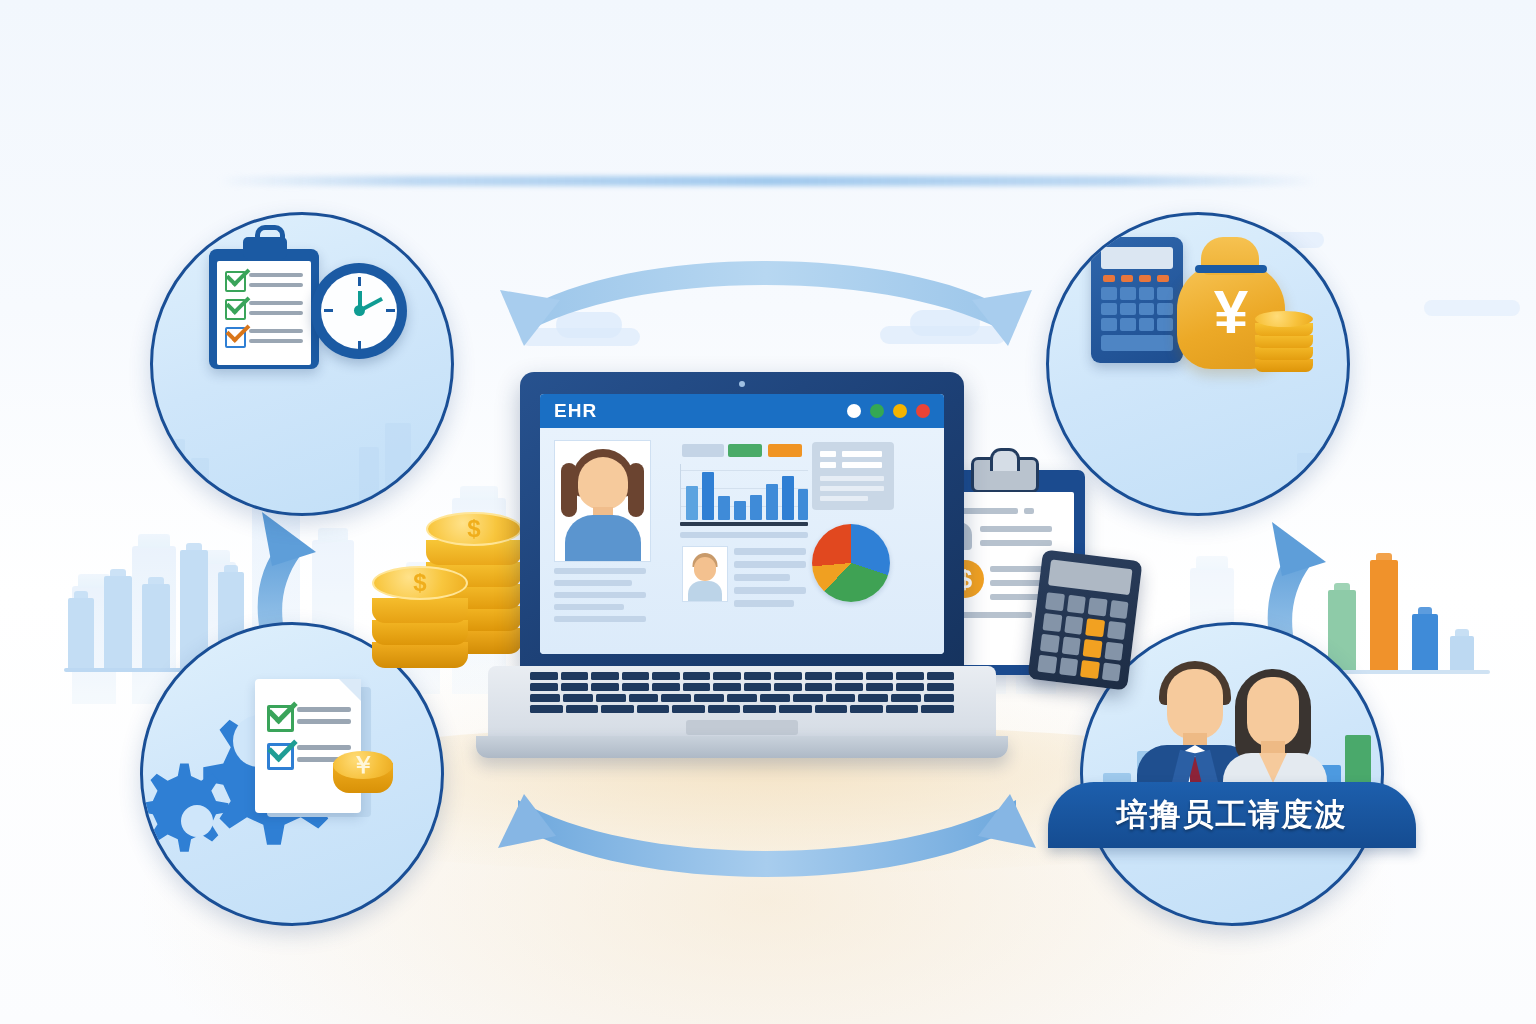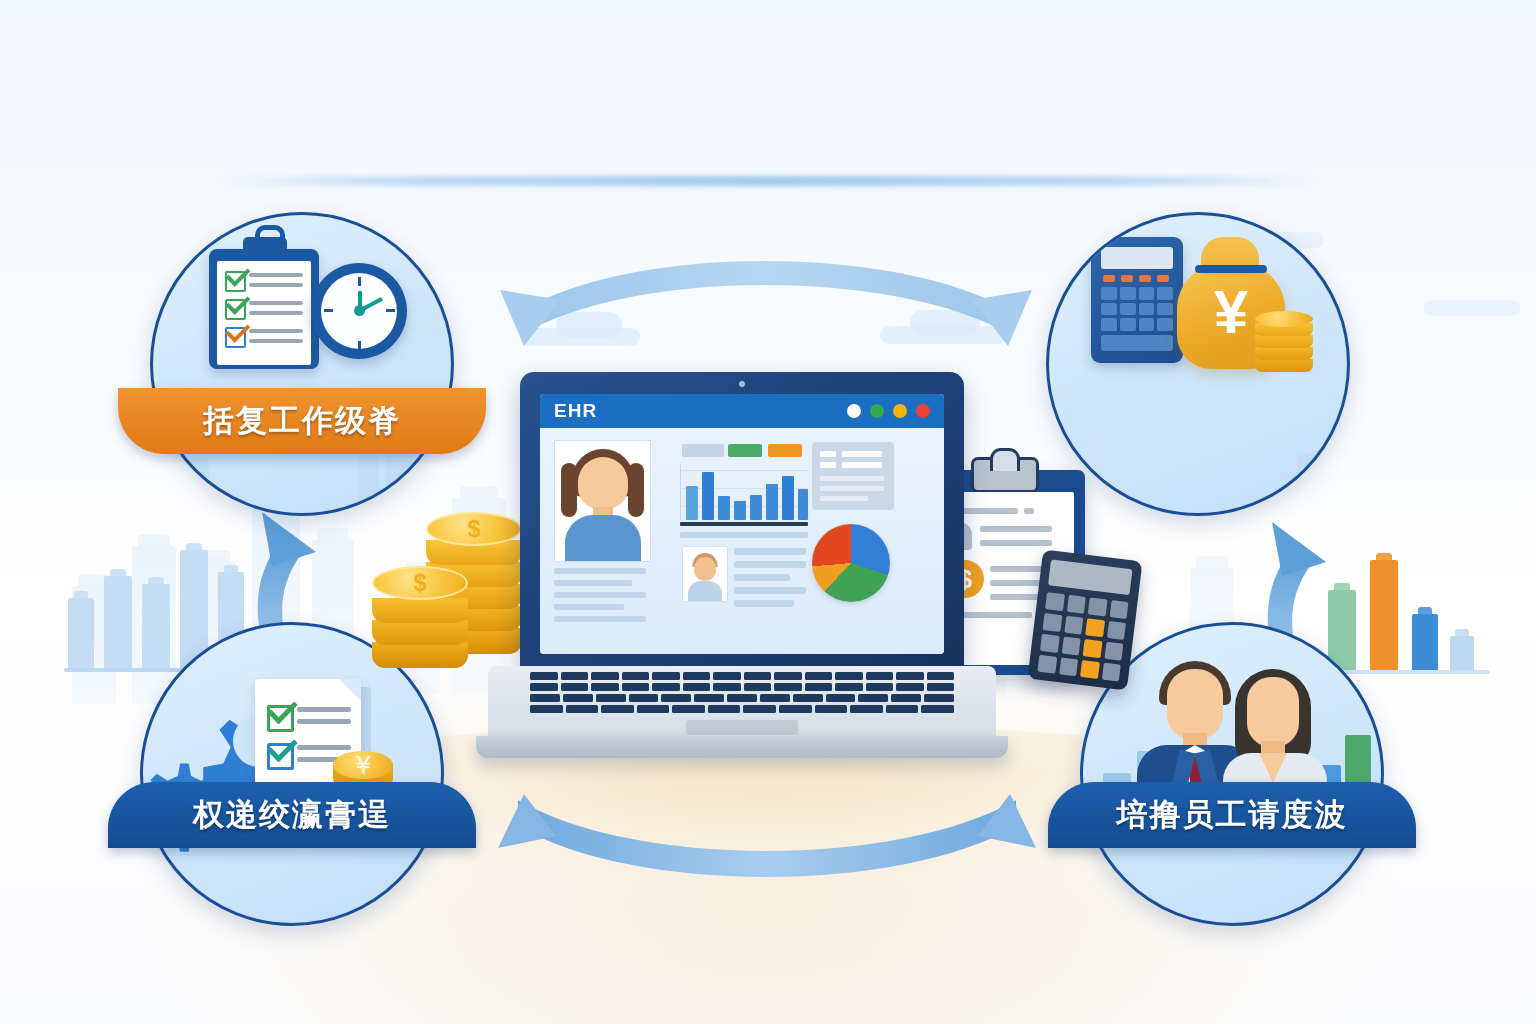--- a/index.html
+++ b/index.html
@@ -249,25 +249,20 @@
       <div style="position:absolute;left:158px;top:48px;width:96px;height:96px;border-radius:50%;background:#1b5aa3;box-shadow:0 5px 12px rgba(20,50,100,.25);"></div>
       <div style="position:absolute;left:168px;top:58px;width:76px;height:76px;border-radius:50%;background:#fdfeff;"></div>
       <div style="position:absolute;left:205px;top:62px;width:3px;height:9px;background:#1b5aa3;"></div>
       <div style="position:absolute;left:205px;top:126px;width:3px;height:8px;background:#1b5aa3;"></div>
       <div style="position:absolute;left:171px;top:94px;width:9px;height:3px;background:#1b5aa3;"></div>
       <div style="position:absolute;left:233px;top:94px;width:9px;height:3px;background:#1b5aa3;"></div>
       <div style="position:absolute;left:205px;top:76px;width:3.5px;height:22px;background:#0f9c93;transform-origin:bottom center;"></div>
       <div style="position:absolute;left:206px;top:94px;width:26px;height:3.5px;background:#0f9c93;transform-origin:left center;transform:rotate(-28deg);"></div>
       <div style="position:absolute;left:201px;top:90px;width:11px;height:11px;border-radius:50%;background:#0f9c93;"></div>
     </div>
-    <div class="bannerwrap">
-      <div class="banner banner-orange curve-down">
-        <span class="banner-txt">括复工作级脊</span>
-      </div>
-    </div>
   </div>
 
   <div class="node node-tr">
     <div class="disc">
       <div class="disc-sky">
         <i style="left:6px;width:24px;height:40%;"></i>
         <i style="left:36px;width:18px;height:28%;"></i>
         <i style="left:248px;width:22px;height:44%;"></i>
       </div>
 
@@ -335,25 +330,20 @@
 
       <div style="position:absolute;left:124px;top:118px;width:21px;height:21px;border:3px solid #2f7fd4;border-radius:2px;"></div>
       <div style="position:absolute;left:126px;top:114px;width:22px;height:11px;border-left:5px solid #1f9d94;border-bottom:5px solid #1f9d94;transform:rotate(-45deg);"></div>
       <div class="txtline" style="position:absolute;left:154px;top:120px;width:54px;height:5px;background:#9aa6b3;"></div>
       <div class="txtline" style="position:absolute;left:154px;top:132px;width:54px;height:5px;background:#9aa6b3;"></div>
 
       <div style="position:absolute;left:190px;top:126px;width:60px;height:52px;">
         <div style="position:absolute;left:0;top:12px;width:60px;height:30px;background:linear-gradient(180deg,#f0ad1f,#d89107);border-radius:0 0 16px 16px;"></div>
         <div style="position:absolute;left:0;top:0;width:60px;height:28px;border-radius:50%;background:radial-gradient(circle at 38% 30%,#ffdc78 0%,#f6c03a 55%,#eaa81e 100%);"></div>
         <div style="position:absolute;left:0;top:2px;width:60px;text-align:center;color:#fff7d9;font-size:24px;font-weight:bold;line-height:24px;">￥</div>
-      </div>
-    </div>
-    <div class="bannerwrap">
-      <div class="banner banner-blue curve-up">
-        <span class="banner-txt">权递绞瀛膏逞</span>
       </div>
     </div>
   </div>
 
   <div class="node node-br">
     <div class="disc">
 
       <div style="position:absolute;left:12px;bottom:96px;width:280px;height:120px;">
         <i style="position:absolute;left:8px;bottom:0;width:28px;height:54px;background:#9ec9ec;border-radius:2px;"></i>
         <i style="position:absolute;left:42px;bottom:0;width:28px;height:76px;background:#9ec9ec;border-radius:2px;"></i>

